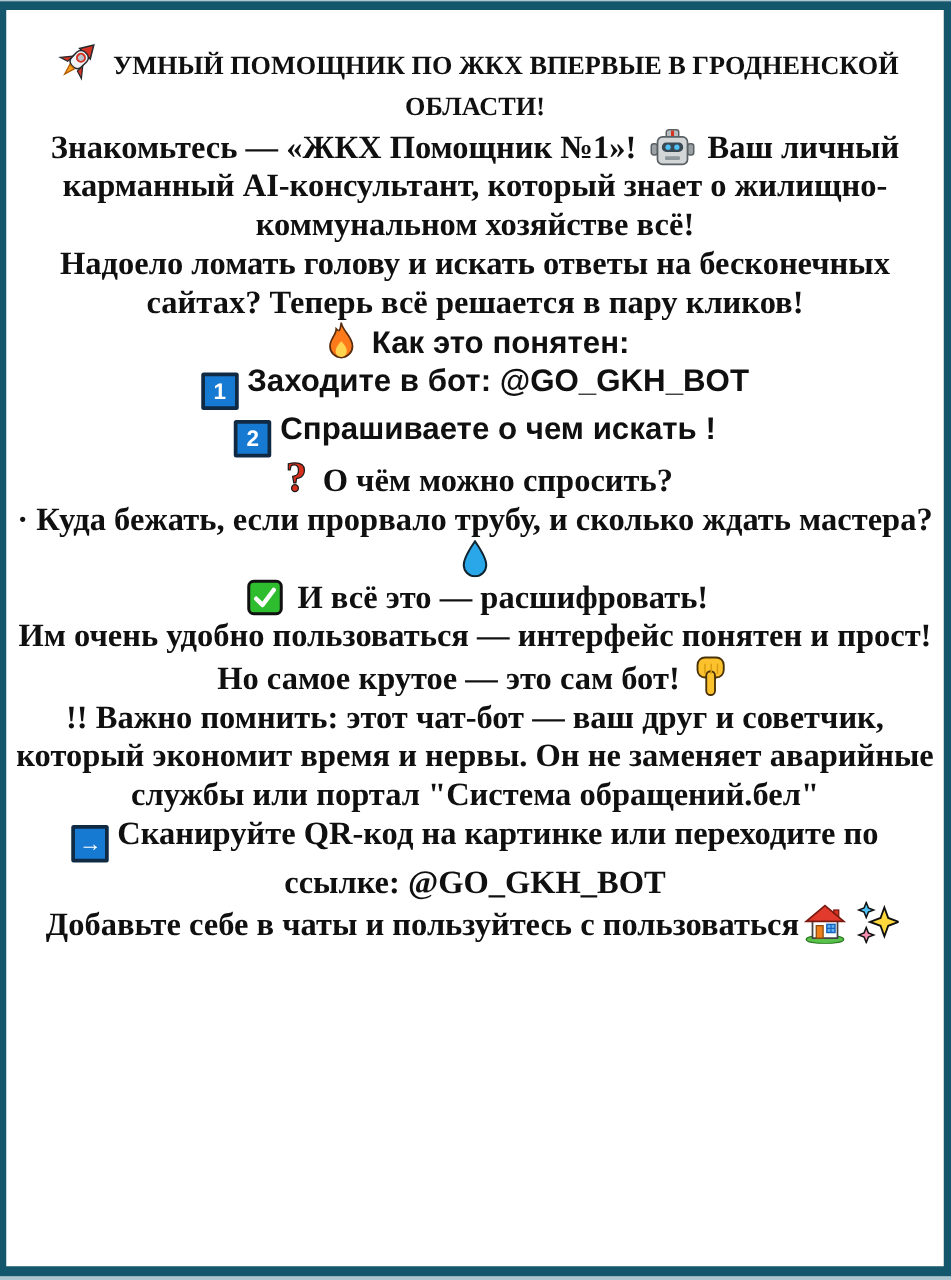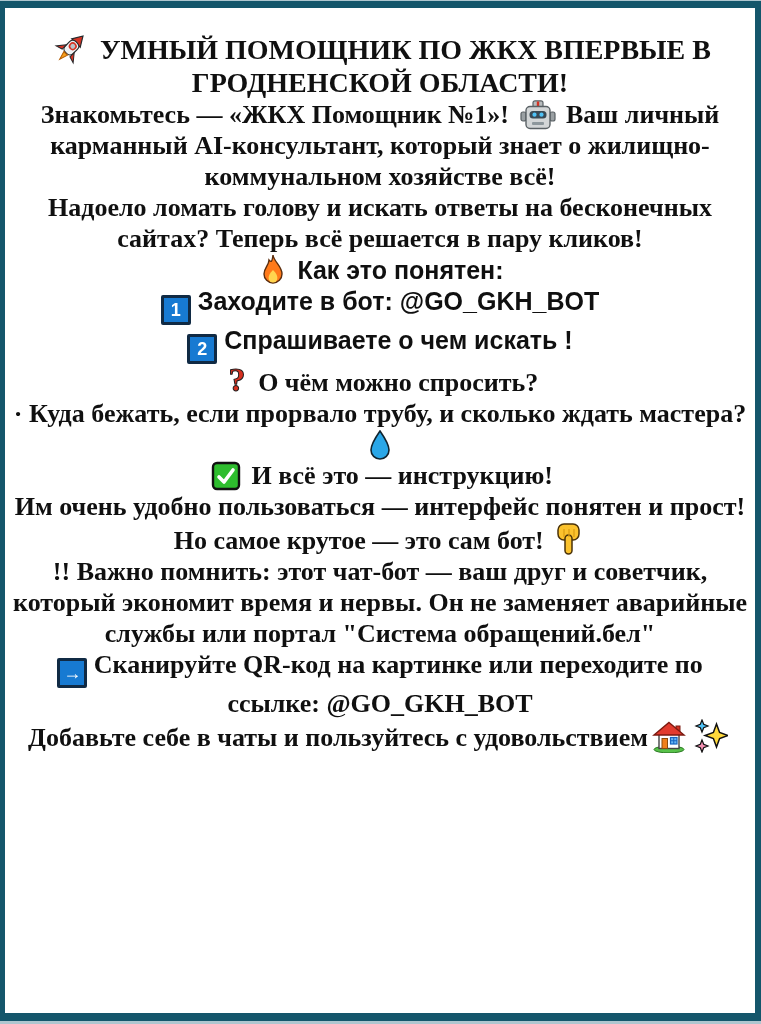--- a/index.html
+++ b/index.html
@@ -16,21 +16,21 @@
     box-sizing:border-box;
   }
   .content{
     padding:22px 8px 0 8px;
     text-align:center;
     color:#101010;
   }
   p.line{margin:0;font-weight:bold;}
   .serif{font-family:"Liberation Serif",serif;font-size:26px;line-height:31px;}
   .sans{font-family:"Liberation Sans",sans-serif;font-size:25px;line-height:31px;}
-  .title{font-size:28px;line-height:33px;}
+  .title{font-size:21px;line-height:33px;}
   .icon{display:inline-block;vertical-align:-7px;line-height:0;margin:0 4px;}
   .icon svg{display:inline-block;}
   .keycap{
     display:inline-flex;align-items:center;justify-content:center;
     width:24px;height:24px;border:3px solid #102a44;border-radius:2px;
     background:#177ad2;color:#ffffff;
     font-family:"Liberation Sans",sans-serif;font-size:18px;font-weight:bold;
     vertical-align:-6px;line-height:1;
   }
 </style>
@@ -69,30 +69,30 @@
       <p class="line sans"><span class="keycap">2</span><span> Спрашиваете о чем искать !</span></p>
       <p class="line serif"><span class="icon"><svg width="22" height="34" viewBox="0 0 22 34">
             <text x="11" y="27" text-anchor="middle" font-family="Liberation Serif, serif" font-weight="bold" font-size="34" fill="#d7301f" stroke="#1a1a1a" stroke-width="1">?</text>
           </svg></span><span> О чём можно спросить?</span></p>
       <p class="line serif"><span>· Куда бежать, если прорвало трубу, и сколько ждать мастера? </span><span class="icon"><svg width="22" height="30" viewBox="0 0 22 30">
             <path d="M11 1 C11 1 2 14 2 20 a9 9 0 0 0 18 0 C20 14 11 1 11 1 Z" fill="#2aa7e8" stroke="#10232e" stroke-width="1.6"></path>
           </svg></span></p>
       <p class="line serif"><span class="icon"><svg width="30" height="30" viewBox="0 0 30 30">
             <rect x="2" y="2" width="26" height="26" rx="4" fill="#2ebd2e" stroke="#111" stroke-width="2.4"></rect>
             <polyline points="8,16 13,21 22,9" fill="none" stroke="#fff" stroke-width="3.6" stroke-linecap="round" stroke-linejoin="round"></polyline>
-          </svg></span><span> И всё это — инструкцию!</span></p>
+          </svg></span><span> И всё это — расшифровать!</span></p>
       <p class="line serif"><span>Им очень удобно пользоваться — интерфейс понятен и прост!</span></p>
       <p class="line serif"><span>Но самое крутое — это сам бот! </span><span class="icon"><svg width="28" height="34" viewBox="0 0 28 34">
             <rect x="4" y="2" width="21" height="16" rx="6" fill="#fbc22d" stroke="#4a3209" stroke-width="1.5"></rect>
             <rect x="11" y="13" width="7" height="19" rx="3.5" fill="#fbc22d" stroke="#4a3209" stroke-width="1.5"></rect>
             <path d="M10 7 v8 M15 7 v8 M20 7 v8" stroke="#d99b12" stroke-width="1.2" fill="none"></path>
           </svg></span></p>
       <p class="line serif"><span>!! Важно помнить: этот чат-бот — ваш друг и советчик, который экономит время и нервы. Он не заменяет аварийные службы или портал "Система обращений.бел"</span></p>
       <p class="line serif"><span class="keycap">→</span><span> Сканируйте QR-код на картинке или переходите по ссылке: @GO_GKH_BOT</span></p>
-      <p class="line serif"><span>Добавьте себе в чаты и пользуйтесь с удовольствием</span><span class="icon"><svg width="34" height="32" viewBox="0 0 34 32">
+      <p class="line serif"><span>Добавьте себе в чаты и пользуйтесь с пользоваться</span><span class="icon"><svg width="34" height="32" viewBox="0 0 34 32">
             <ellipse cx="17" cy="28.5" rx="15" ry="3.4" fill="#58c24a" stroke="#2c7a24" stroke-width="1"></ellipse>
             <rect x="24" y="5" width="4" height="7" fill="#d63324" stroke="#7c1a10" stroke-width="1"></rect>
             <rect x="7" y="13" width="20" height="14.5" fill="#ffffff" stroke="#444" stroke-width="1.4"></rect>
             <path d="M17 1.5 L32 14 H2 Z" fill="#e23b2e" stroke="#7c1a10" stroke-width="1.4"></path>
             <rect x="10" y="17.5" width="5.5" height="10" fill="#ef7f1a" stroke="#8a4a0c" stroke-width="1"></rect>
             <rect x="18.5" y="16.5" width="6.5" height="6.5" fill="#64b5f6" stroke="#1565c0" stroke-width="1.2"></rect>
             <path d="M21.75 16.5 v6.5 M18.5 19.75 h6.5" stroke="#1565c0" stroke-width="1"></path>
           </svg></span><span class="icon"><svg width="34" height="34" viewBox="0 0 34 34">
             <path d="M22.5 5 l3.1 8.4 L34 16.5 l-8.4 3.1 L22.5 28 l-3.1 -8.4 L11 16.5 l8.4 -3.1 Z" fill="#ffd93b" stroke="#111" stroke-width="1.5"></path>
             <path d="M8 1 l1.7 4.3 L14 7 l-4.3 1.7 L8 13 6.3 8.7 2 7 l4.3 -1.7 Z" fill="#4fc3f7" stroke="#111" stroke-width="1.2"></path>

